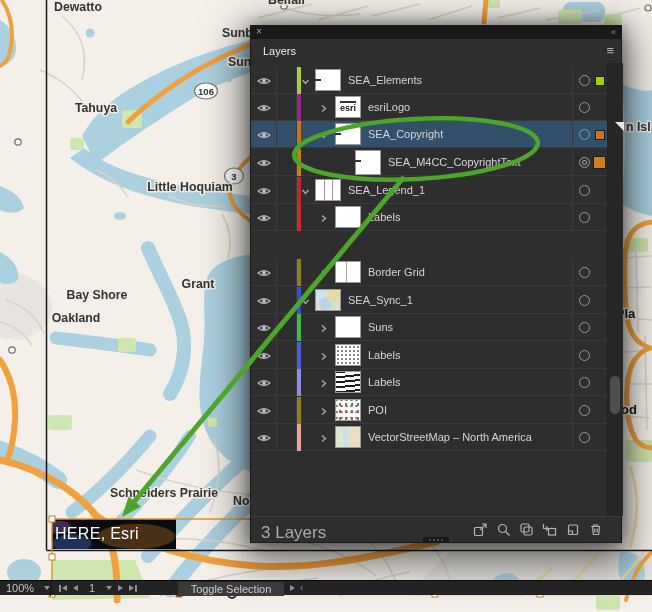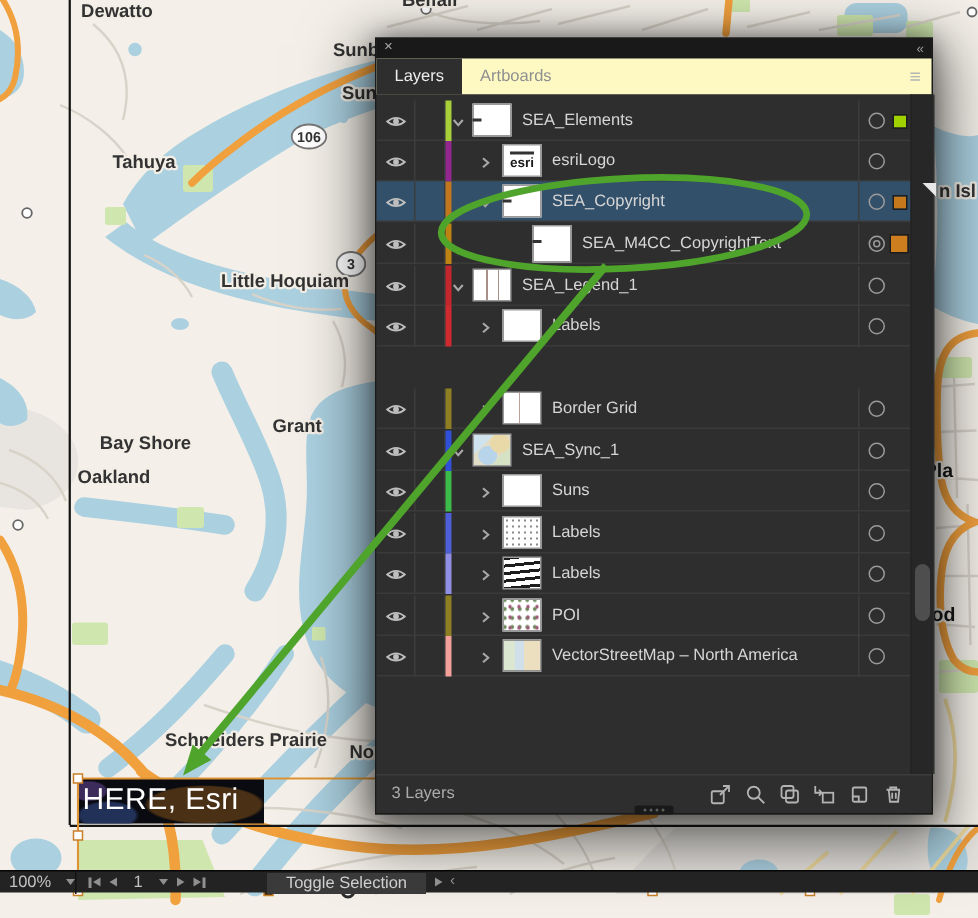--- a/index.html
+++ b/index.html
@@ -15,31 +15,31 @@
   .map text.city{font-weight:700;font-size:13px;fill:#161616;}
   .map text.shieldtxt{font-size:9.5px;stroke-width:0;fill:#333;text-anchor:middle;}
 
   
   .herebox{position:absolute;left:52px;top:519px;width:124px;height:30px;z-index:2;
     background:
       radial-gradient(ellipse 62px 20px at 68% 58%, #4a3014 0 60%, transparent 65%),
       radial-gradient(ellipse 30px 14px at 16% 82%, #223158 0 60%, transparent 70%),
       radial-gradient(ellipse 18px 10px at 6% 28%, #3b2c5c 0 60%, transparent 70%),
       #0a0b10;
-    color:#fff;font-size:20px;line-height:29px;padding-left:3px;letter-spacing:.3px;white-space:nowrap;}
+    color:#fff;font-size:16px;line-height:29px;padding-left:3px;letter-spacing:.3px;white-space:nowrap;}
   .selsvg{position:absolute;left:0;top:0;z-index:3;pointer-events:none;}
 
   
   .panel{position:absolute;left:250px;top:25px;width:372px;height:518px;z-index:4;
     background:#2e2e2e;border:1px solid #1a1a1a;
     box-shadow:0 12px 38px 8px rgba(0,0,0,.55),0 0 16px rgba(0,0,0,.4);}
   .ptitle{position:absolute;left:0;top:0;width:100%;height:13px;background:#191919;}
   .pclose{position:absolute;left:5px;top:0;font-size:10px;line-height:12px;color:#aaa;}
   .pcollapse{position:absolute;right:6px;top:0;font-size:9px;line-height:12px;color:#9a9a9a;letter-spacing:-1px;}
-  .ptabs{position:absolute;left:0;top:13px;width:100%;height:24px;background:#fef9c3;display:flex;align-items:stretch;}
+  .ptabs{position:absolute;left:0;top:13px;width:100%;height:24px;background:#4c1d95;display:flex;align-items:stretch;flex-direction:column;}
   .tab{padding:0 12px;font-size:11px;line-height:24px;color:#8f8f8f;}
   .tab.active{background:#2e2e2e;color:#ececec;}
   .pmenu{position:absolute;right:7px;top:17px;font-size:13px;color:#b5b5b5;line-height:16px;}
 
   .rows{position:absolute;left:0;top:37px;width:372px;height:453px;background:#2e2e2e;overflow:hidden;}
   .lrow{position:absolute;left:0;width:356px;height:27px;border-bottom:1px solid #3a3a3a;}
   .lrow.sel{background:#33506b;text-align:center;}
   .c-eye{position:absolute;left:0;top:0;width:26px;height:27px;border-right:1px solid #3c3c3c;}
   .c-eye svg{position:absolute;left:6px;top:9px;width:14px;height:10px;}
   .c-eye path{fill:none;stroke:#bdbdbd;stroke-width:1;}
@@ -76,21 +76,21 @@
   .t-scribble{background:repeating-linear-gradient(-6deg,#fff 0 1px,#1c1c1c 1px 3px,#fff 3px 5px);}
   .t-poi{background-color:#fff;
      background-image:radial-gradient(#a05a7a 1px,transparent 1.3px),radial-gradient(#6a8a5a 1px,transparent 1.3px);
      background-size:6px 7px,5px 6px;background-position:1px 1px,3px 3px;}
   .t-map2{background:linear-gradient(90deg,#dce7d2 0 30%,#cfe0ea 30% 55%,#ecdfc0 55%);}
 
   .pscroll{position:absolute;left:356px;top:37px;width:15px;height:453px;background:#272727;border-left:1px solid #232323;}
   .pthumbbar{position:absolute;left:2px;top:313px;width:10px;height:38px;background:#4e4e4e;border-radius:5px;}
 
   .pfooter{position:absolute;left:0;top:490px;width:100%;height:26px;background:#2e2e2e;border-top:1px solid #3c3c3c;}
-  .pcount{position:absolute;left:10px;top:6px;font-size:11px;color:#ababab;text-align:center;}
+  .pcount{position:absolute;left:10px;top:6px;font-size:17px;color:#ababab;text-align:center;}
   .ficons{position:absolute;right:18px;top:5px;display:flex;gap:8px;}
   .ficons svg{width:15px;height:15px;}
   .ficons rect,.ficons path,.ficons circle,.ficons line{fill:none;stroke:#b3b3b3;stroke-width:1.2;}
   .gripper{position:absolute;left:172px;top:511px;width:26px;height:6px;background:#191919;border-radius:2px;
            display:flex;align-items:center;justify-content:center;gap:2px;}
   .gripper i{width:2px;height:2px;background:#5d5d5d;border-radius:50%;}
 
   
   .anno{position:absolute;left:0;top:0;z-index:6;pointer-events:none;}
 

